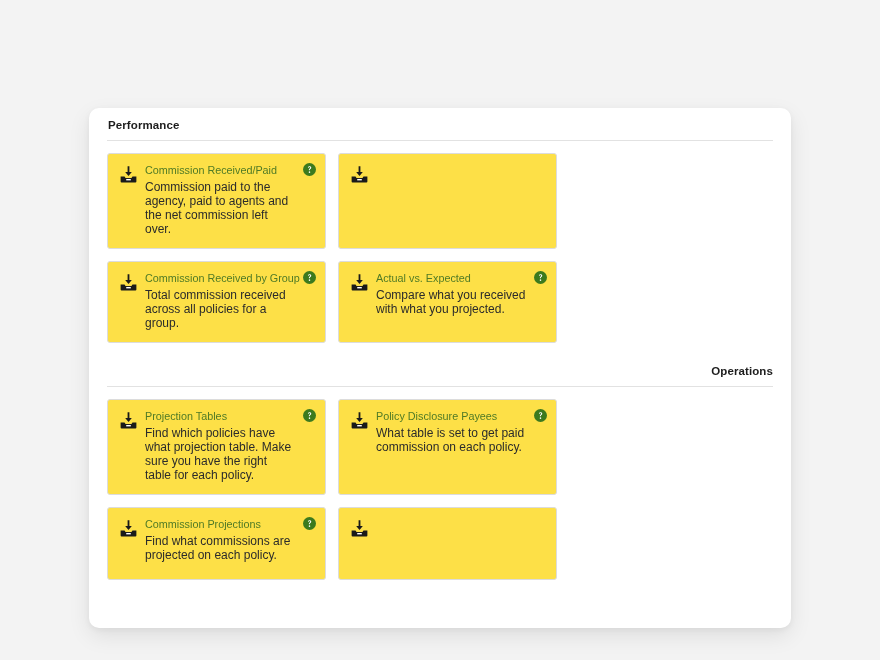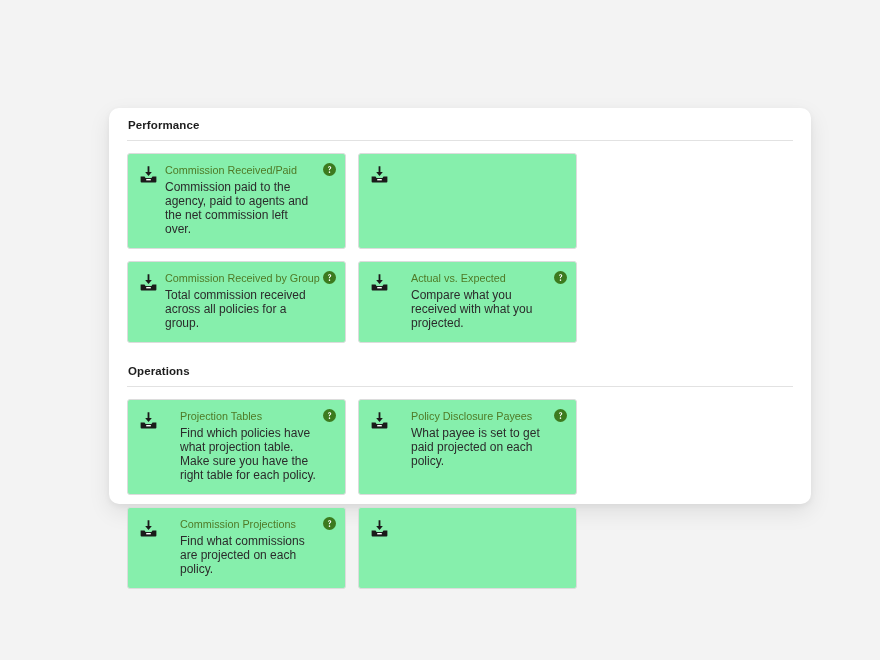--- a/index.html
+++ b/index.html
@@ -16,27 +16,26 @@
     font-family: "Liberation Sans", "DejaVu Sans", sans-serif;
     -webkit-font-smoothing: antialiased;
   }
 
   
   .panel {
     position: absolute;
     left: 89px;
     top: 108px;
     width: 702px;
-    height: 396px;
+    height: 520px;
     background: #ffffff;
     border-radius: 10px;
     box-shadow: 0 8px 22px rgba(0,0,0,0.085),
                 0 2px 6px rgba(0,0,0,0.05);
     padding: 0 18px;
-    margin-left: 20px;
   }
 
   
   .section { }
 
   .section-title {
     font-size: 11.5px;
     font-weight: bold;
     color: #1d1d1d;
     letter-spacing: 0.1px;
@@ -45,43 +44,43 @@
   }
 
   .section-rule {
     height: 1px;
     background: #e2e2e2;
     margin-top: 9px;
   }
 
   .section-perf .section-title { padding-top: 11px; }
   .section-ops  { margin-top: 18px; }
-  .section-ops  .section-title { padding-top: 4px; }
+  .section-ops  .section-title { padding-top: 4px; text-align: right; }
 
   
   .card-grid {
     display: flex;
     flex-wrap: wrap;
     gap: 12px;
     margin-top: 12px;
   }
 
   .card {
     width: 219px;
     min-height: 69px;
-    background: #86efac;
+    background: #fde047;
     border: 1px solid #dcdcdc;
     border-radius: 3px;
     padding: 10px 11px 12px 11px;
     display: flex;
     align-items: flex-start;
     cursor: pointer;
   }
 
-  .card-tall { min-height: 73px; gap: 15px; }
+  .card-tall { min-height: 73px; }
 
   
   .dl-icon {
     flex: 0 0 auto;
     width: 19px;
     height: 19px;
     margin-top: 1px;
     margin-right: 7px;
   }
   .dl-icon svg { display: block; }
@@ -233,21 +232,21 @@
       <div class="card card-tall">
         <span class="dl-icon">
           <svg viewBox="0 0 20 20" width="19" height="19" aria-hidden="true">
             <path d="M9.05 1.2h1.9v6.05h2.55L10 11.6 6.5 7.25h2.55z" fill="#1a1a1a"></path>
             <path d="M1.7 12.1h4.1l1.1 1.5h6.2l1.1-1.5h4.1v5.2a1 1 0 0 1-1 1H2.7a1 1 0 0 1-1-1z" fill="#1a1a1a"></path>
             <rect x="7.6" y="14.7" width="4.8" height="1.5" fill="#ffffff"></rect>
           </svg>
         </span>
         <div class="card-body">
           <div class="card-title">Policy Disclosure Payees</div>
-          <div class="card-desc">What payee is set to get paid projected on each policy.</div>
+          <div class="card-desc">What table is set to get paid commission on each policy.</div>
           <span class="help-icon">
             <svg viewBox="0 0 16 16" width="13" height="13" aria-hidden="true">
               <circle cx="8" cy="8" r="8" fill="#3c7a1e"></circle>
               <path d="M6.05 5.9c0-1.15.86-1.95 2.06-1.95 1.22 0 2.03.73 2.03 1.76 0 .78-.38 1.25-1.05 1.74-.52.38-.66.58-.66 1.02v.33H7.22v-.5c0-.73.24-1.1.9-1.58.5-.37.66-.58.66-.94 0-.43-.33-.72-.83-.72-.52 0-.86.33-.88.84zM8 12.2a.95.95 0 1 1 0-1.9.95.95 0 0 1 0 1.9z" fill="#ffffff"></path>
             </svg>
           </span>
         </div>
       </div>
 
       <div class="card card-tall">

